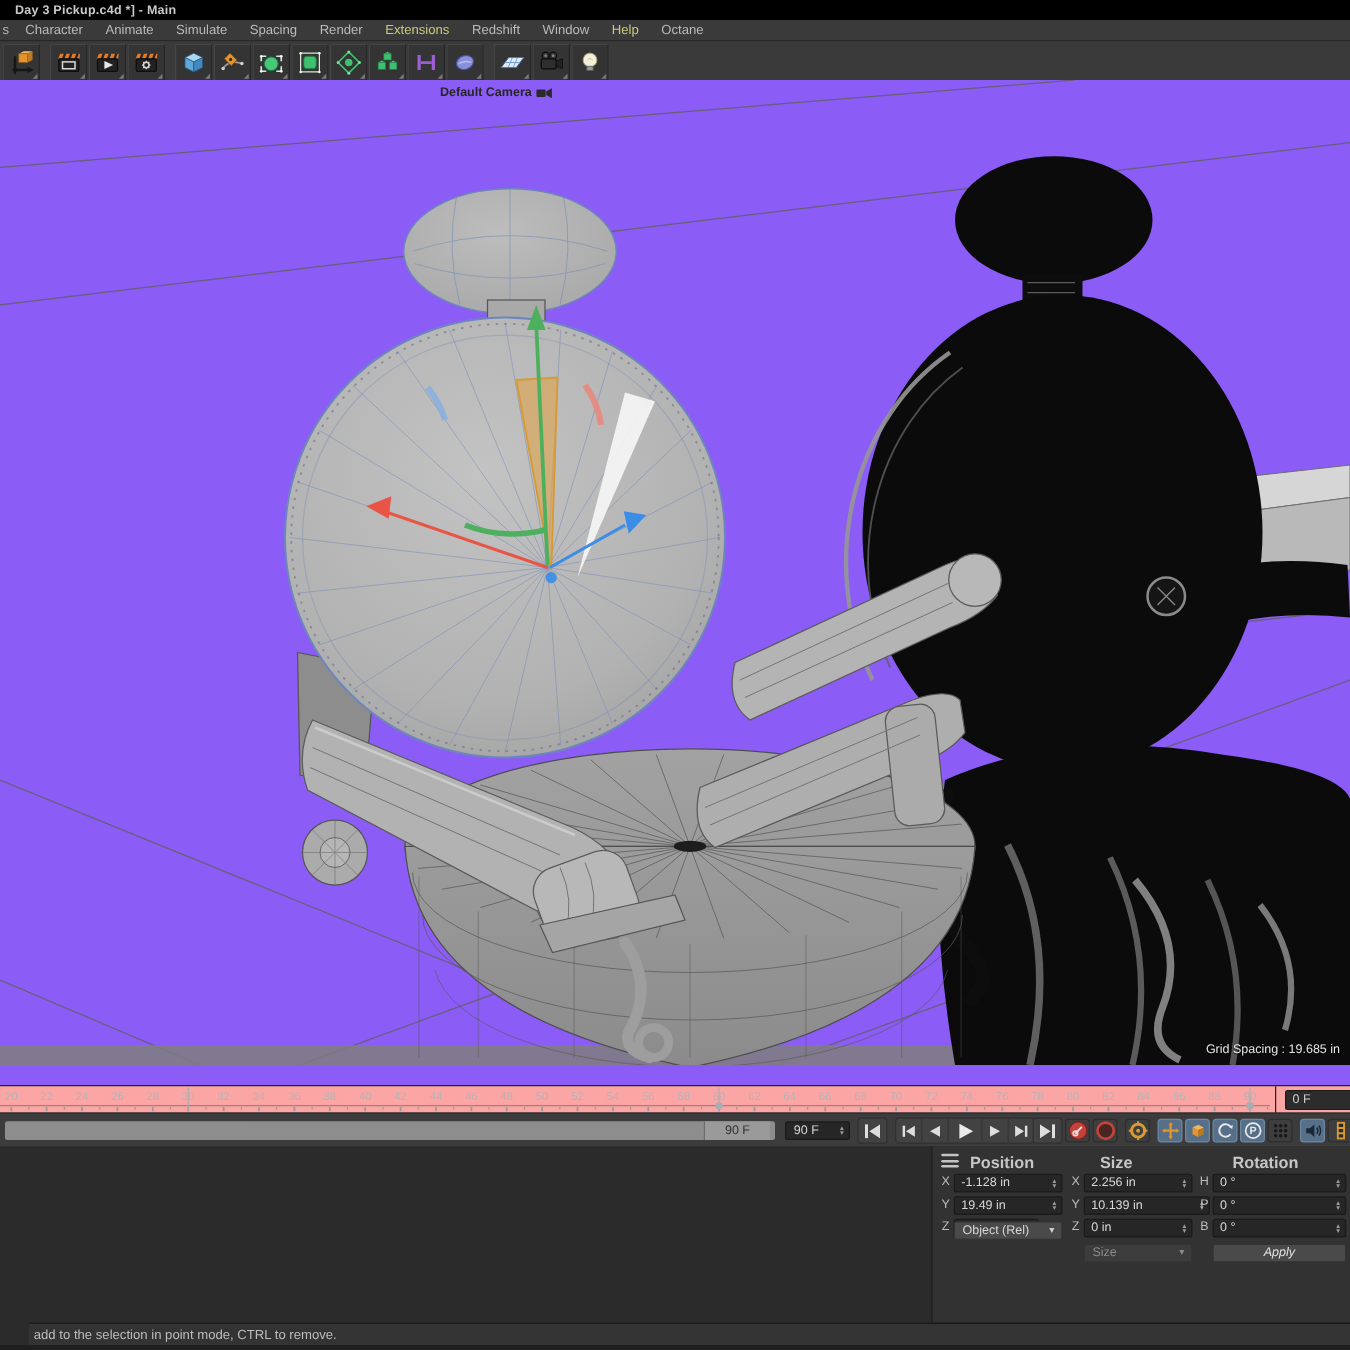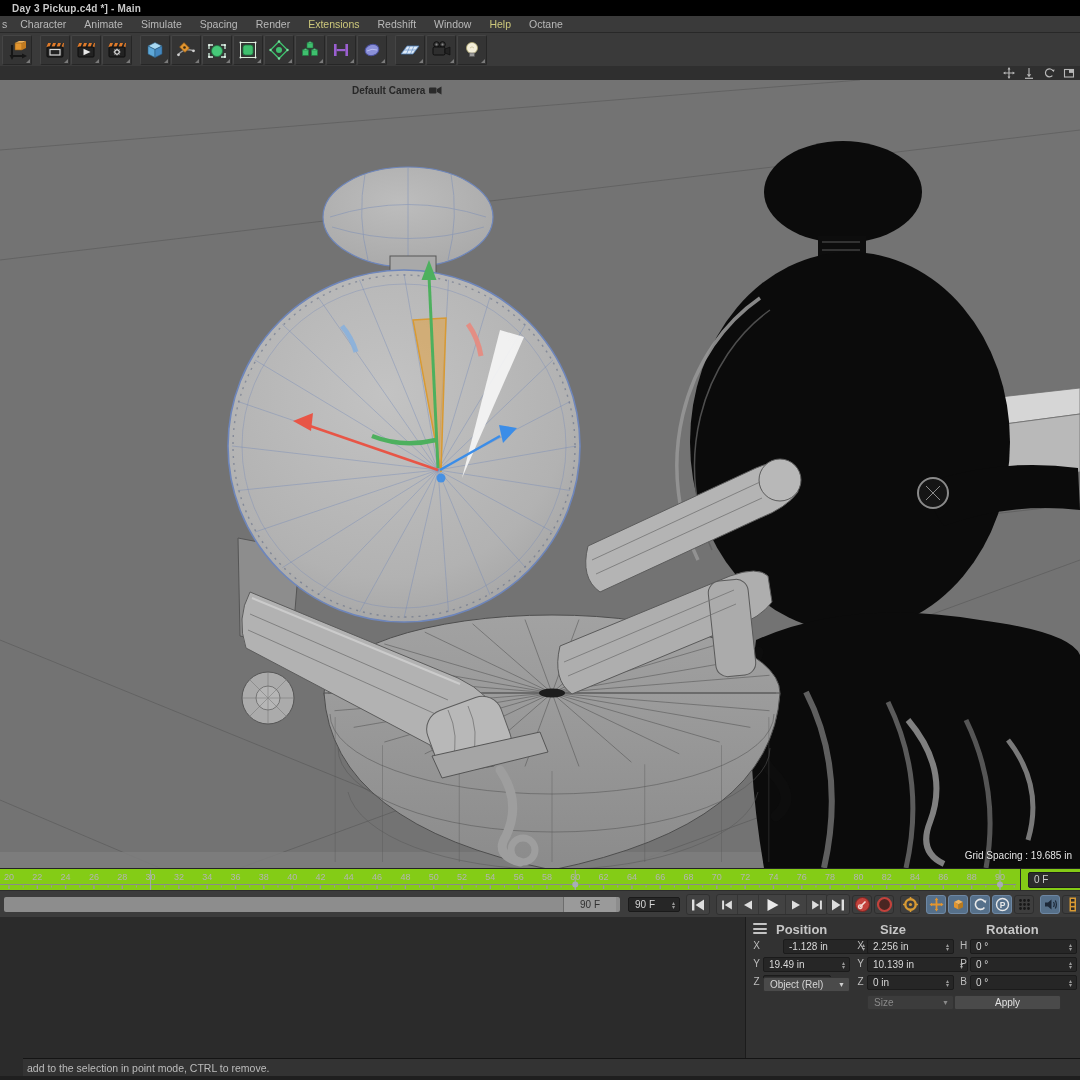--- a/index.html
+++ b/index.html
@@ -19,26 +19,26 @@
   .toolbar{top:33px;height:33px;background:#3a3a3a;display:flex;align-items:center;padding-left:2px;box-sizing:border-box;}
   .tbtn{position:relative;width:30px;height:30px;margin-right:1px;background:#343434;border:1px solid #454545;
         border-bottom-color:#262626;border-right-color:#262626;border-radius:2px;display:flex;align-items:center;justify-content:center;box-sizing:border-box;}
   .tbtn::after{content:"";position:absolute;right:1px;bottom:1px;border-left:4px solid transparent;border-bottom:4px solid #7a7a7a;}
   .tsep{width:7px;height:30px;}
   
   .vpstrip{top:66px;height:14px;background:#2f2f2f;border-bottom:1px solid #4a4a4a;}
   .vpnav{position:absolute;right:4px;top:1px;display:flex;gap:6px;align-items:center;}
   .vpnav .nbtn{width:14px;height:12px;display:flex;align-items:center;justify-content:center;}
   
-  .viewport{top:80px;height:956px;background:#737373;}
+  .viewport{top:64px;height:956px;background:#8b5cf6;}
   .camlabel{position:absolute;left:352px;top:5px;display:flex;align-items:center;gap:4px;
             font-size:10px;font-weight:bold;color:#272727;}
   .gridlabel{position:absolute;right:8px;top:770px;font-size:10px;color:#e6e6e6;text-shadow:0 1px 1px rgba(0,0,0,.7);}
   
-  .ruler{top:868px;height:22px;background:#84cc16;border-top:1px solid #232323;}
+  .ruler{top:868px;height:22px;background:#fca5a5;border-top:1px solid #232323;}
   .ruler .vsep{position:absolute;left:1020px;top:0;width:1px;height:22px;background:#272727;}
   .framebox{position:absolute;left:1028px;top:3px;width:64px;height:16px;background:#2c2c2c;border:1px solid #1d1d1d;
             border-radius:2px;box-sizing:border-box;font-size:10px;color:#cfcfcf;line-height:14px;padding-left:5px;}
   .stp{position:absolute;right:1px;top:0;height:100%;width:9px;display:flex;flex-direction:column;align-items:center;justify-content:center;color:#9a9a9a;}
   .stp i{font-style:normal;font-size:6px;line-height:4px;}
   
   .playbar{top:890px;height:27px;background:#3c3c3c;border-top:1px solid #2d2d2d;}
   .slider{position:absolute;left:4px;top:6px;width:616px;height:15px;background:#8d8d8d;border-radius:2px;overflow:hidden;}
   .slider .handle{position:absolute;right:4px;top:0;width:52px;height:15px;background:#9a9a9a;border-left:1px solid #6d6d6d;
                   font-size:10px;color:#313131;text-align:center;line-height:15px;}
@@ -721,21 +721,21 @@
       <div class="burger">
           <div></div>
           <div></div>
           <div></div>
         </div>
       <span class="chead" style="left:30px;">Position</span>
       <span class="chead" style="left:134px;">Size</span>
       <span class="chead" style="left:240px;">Rotation</span>
 
       <span class="axlbl" style="left:6px;top:23px;">X</span>
-      <div class="cfield" style="left:17px;top:22px;width:87px;margin-left:20px;"><span>-1.128 in</span><span class="stp">
+      <div class="cfield" style="left:17px;top:22px;width:87px;"><span>-1.128 in</span><span class="stp">
             <i>▴</i>
             <i>▾</i>
           </span></div>
       <span class="axlbl" style="left:110px;top:23px;">X</span>
       <div class="cfield" style="left:121px;top:22px;width:87px;"><span>2.256 in</span><span class="stp">
             <i>▴</i>
             <i>▾</i>
           </span></div>
       <span class="axlbl" style="left:213px;top:23px;">H</span>
       <div class="cfield" style="left:224px;top:22px;width:107px;"><span>0 °</span><span class="stp">
@@ -770,21 +770,21 @@
             <i>▾</i>
           </span></div>
       <span class="axlbl" style="left:213px;top:59px;">B</span>
       <div class="cfield" style="left:224px;top:58px;width:107px;"><span>0 °</span><span class="stp">
             <i>▴</i>
             <i>▾</i>
           </span></div>
 
       <div class="cdd" style="left:17px;top:60px;width:87px;"><span>Object (Rel)</span><span class="arr">▼</span></div>
       <div class="cdd disabled" style="left:121px;top:78px;width:87px;"><span>Size</span><span class="arr">▼</span></div>
-      <div class="capply" style="left:208px;top:78px;width:107px;">Apply</div>
+      <div class="capply" style="left:224px;top:78px;width:107px;font-style:italic;">Apply</div>
     </div>
   </div>
 
   <div class="row statusbar">
     <span>add to the selection in point mode, CTRL to remove.</span>
   </div>
   <div class="row bottomedge"></div>
 </div>
 
 </body></html>

